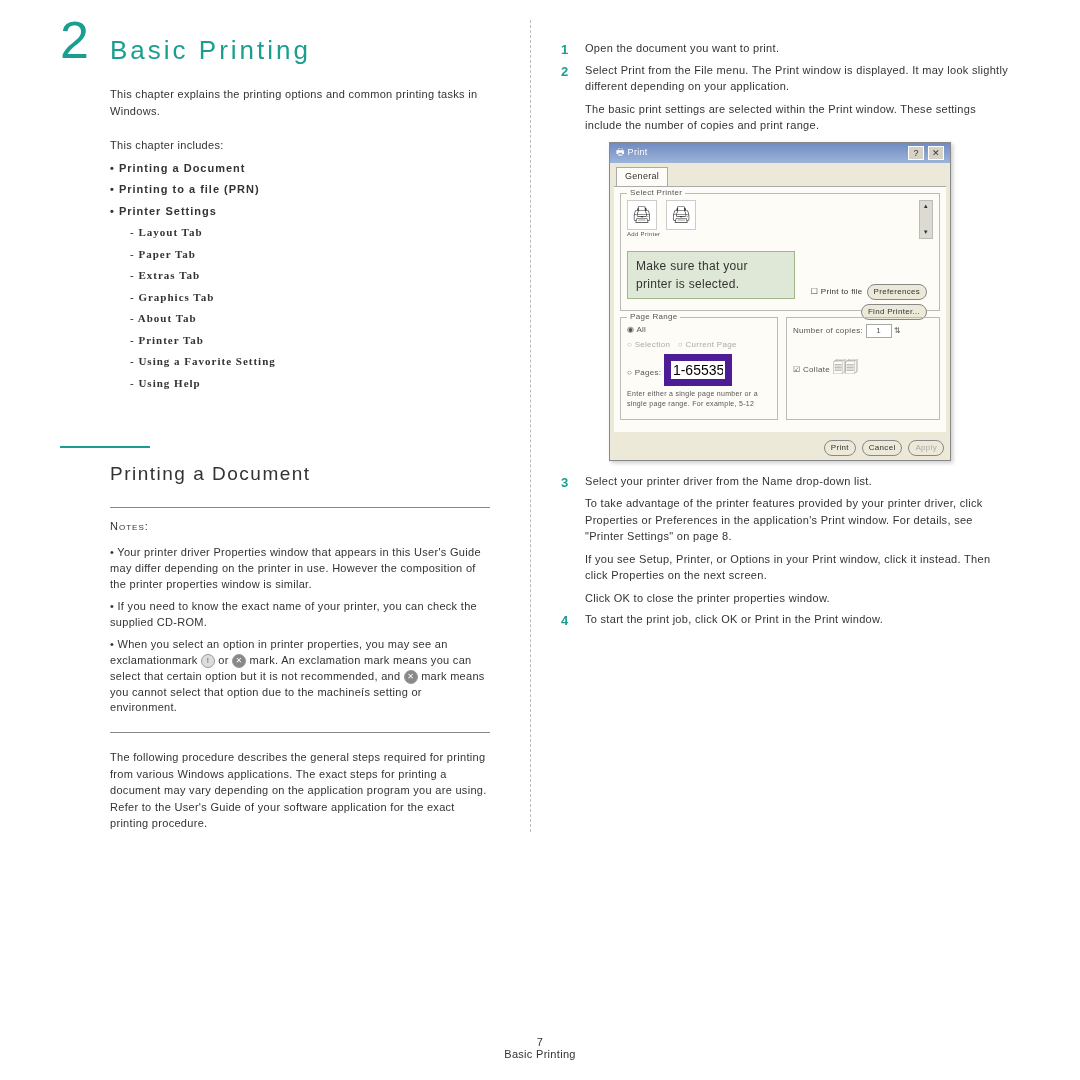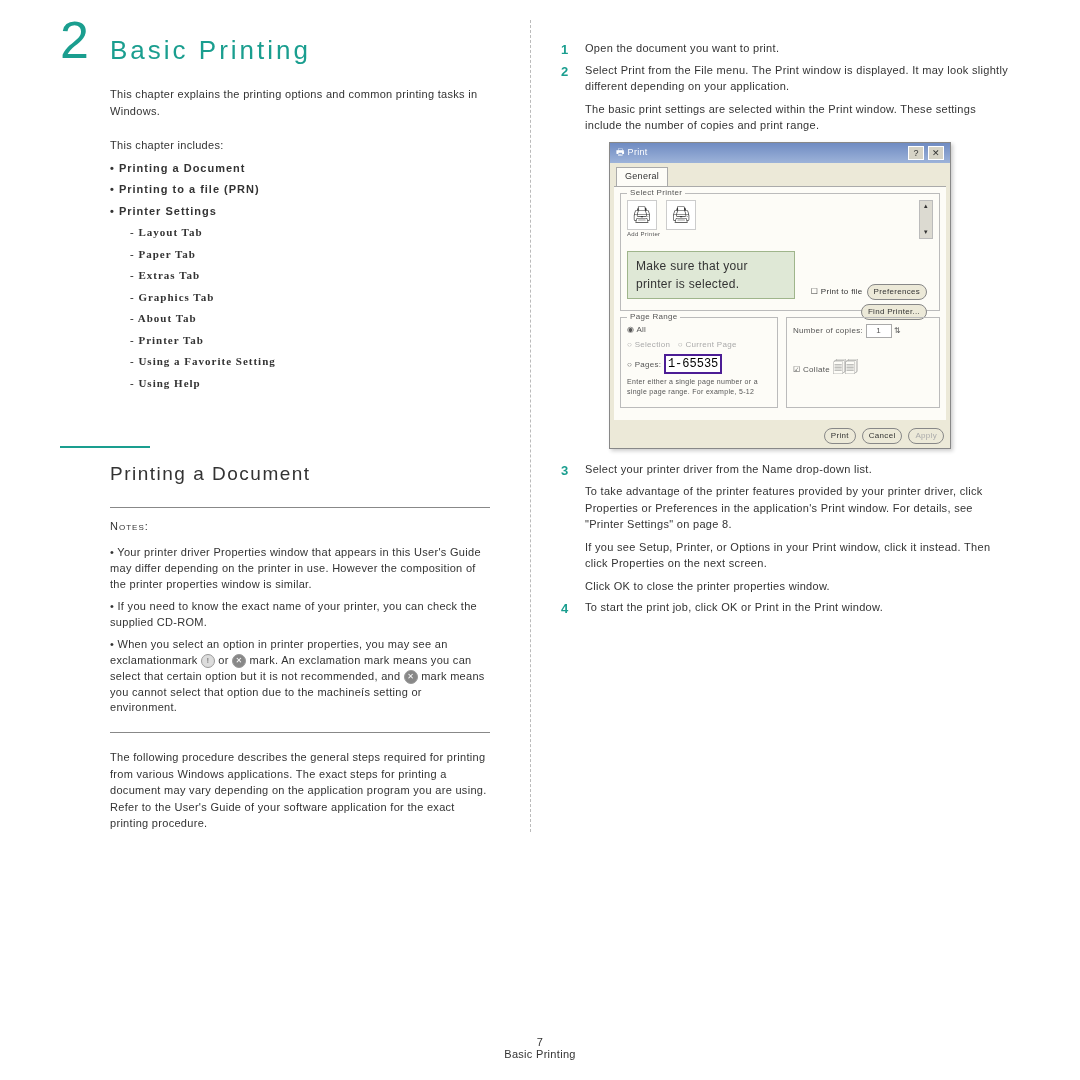--- a/index.html
+++ b/index.html
@@ -239,21 +239,21 @@
   }
   .pd-chk { font-size: 8px; }
   .pd-row2 {
     display: flex;
     gap: 8px;
     position: relative;
   }
   .pd-pagerange { flex: 1; font-size: 8px; color: #555; }
   .pd-pagerange div { margin-bottom: 3px; }
   .pd-pagerange input[type=text] {
-    width: 50px; font-size: 12px; border: 2px solid #4c1d95; font-family: Liberation Mono, monospace;
+    width: 50px; font-size: 14px; border: 7px solid #4c1d95;
   }
   .pd-copies { width: 140px; font-size: 8px; color: #555;}
   .pd-copies .spin { border: 1px solid #aaa; width: 24px; display: inline-block; text-align: center; background: #fff;}
   .pd-pageicons { font-size: 14px; letter-spacing: -3px; color: #888; margin-top: 6px;}
   .pd-footer {
     display: flex;
     justify-content: flex-end;
     gap: 6px;
     padding: 4px 6px;
   }

